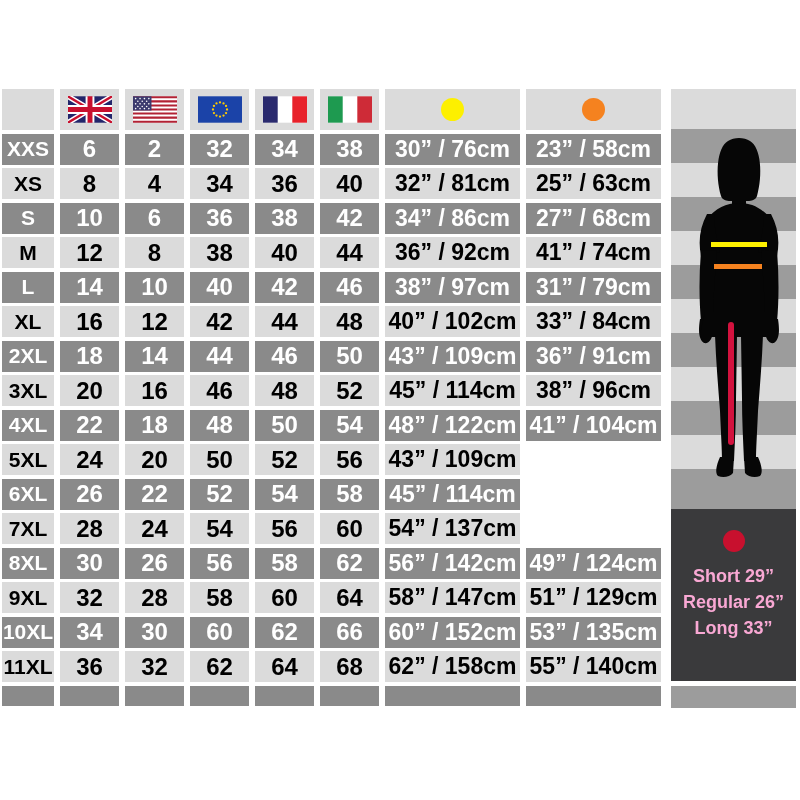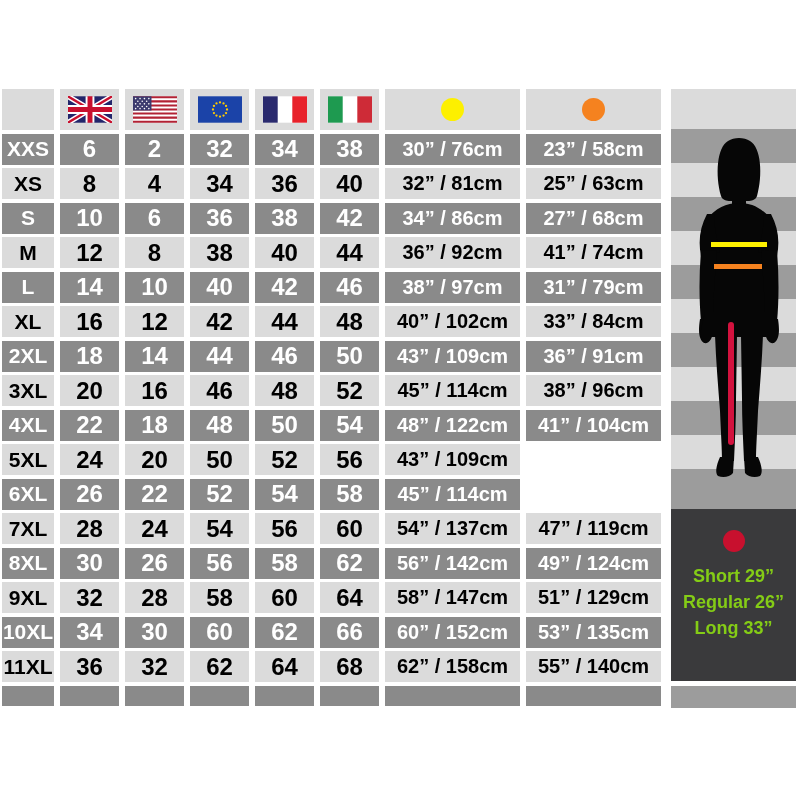--- a/index.html
+++ b/index.html
@@ -13,21 +13,21 @@
   
   .size-table{position:absolute;left:2px;top:89px;display:flex;flex-direction:column;gap:3.5px;}
   .rows{display:flex;flex-direction:column;gap:3.5px;}
   .trow{display:flex;gap:6px;}
   .trow.header{height:41px;}
   .rows .trow{height:31px;}
   .trow.footer-row{height:20px;}
   .cell{display:flex;align-items:center;justify-content:center;}
   .c-size{width:52px;font-size:21px;}
   .c-std{width:59px;font-size:24px;}
-  .c-meas{width:135px;font-size:20px;white-space:nowrap;}
+  .c-meas{width:135px;font-size:23px;white-space:nowrap;}
   .header .cell{background:var(--cell-light);}
   .trow.dark .cell{background:var(--cell-dark);color:#FFFFFF;}
   .trow.light .cell{background:var(--cell-light);color:#000000;}
   .footer-row .cell{background:var(--cell-dark);}
   .flag{width:44px;height:27px;display:block;}
   .dot{border-radius:50%;display:block;}
   .dot-bust{width:23px;height:23px;background:var(--bust);}
   .dot-waist{width:23px;height:23px;background:var(--waist);}
 
   
@@ -41,21 +41,21 @@
       var(--stripe-light) 142px 176px,
       var(--stripe-dark) 176px 210px,
       var(--stripe-light) 210px 244px,
       var(--stripe-dark) 244px 278px,
       var(--stripe-light) 278px 312px,
       var(--stripe-dark) 312px 346px,
       var(--stripe-light) 346px 380px,
       var(--stripe-dark) 380px 420px);}
   .silhouette{position:absolute;left:0;top:0;width:125px;height:420px;}
   .leg-box{position:absolute;left:0;top:420px;width:125px;height:172px;background:var(--panel-dark);
-           display:flex;flex-direction:column;align-items:center;color:#84cc16;}
+           display:flex;flex-direction:column;align-items:center;color:#f9a8d4;}
   .dot-leg{width:22px;height:22px;background:var(--leg-dot);margin:21px 0 11px;}
   .leg-line{font-size:18px;line-height:26px;white-space:nowrap;}
   .panel-footer{position:absolute;left:0;top:597px;width:125px;height:22px;background:var(--stripe-dark);}
 </style>
 </head>
 <body>
 
 <div class="canvas">
 
   <div class="size-table">
@@ -267,21 +267,20 @@
         </div>
 
         <div class="trow light">
           <div class="cell c-size">7XL</div>
           <div class="cell c-std">28</div>
           <div class="cell c-std">24</div>
           <div class="cell c-std">54</div>
           <div class="cell c-std">56</div>
           <div class="cell c-std">60</div>
           <div class="cell c-meas">54” / 137cm</div>
-          <div class="cell c-meas">47” / 119cm</div>
         </div>
 
         <div class="trow dark">
           <div class="cell c-size">8XL</div>
           <div class="cell c-std">30</div>
           <div class="cell c-std">26</div>
           <div class="cell c-std">56</div>
           <div class="cell c-std">58</div>
           <div class="cell c-std">62</div>
           <div class="cell c-meas">56” / 142cm</div>

